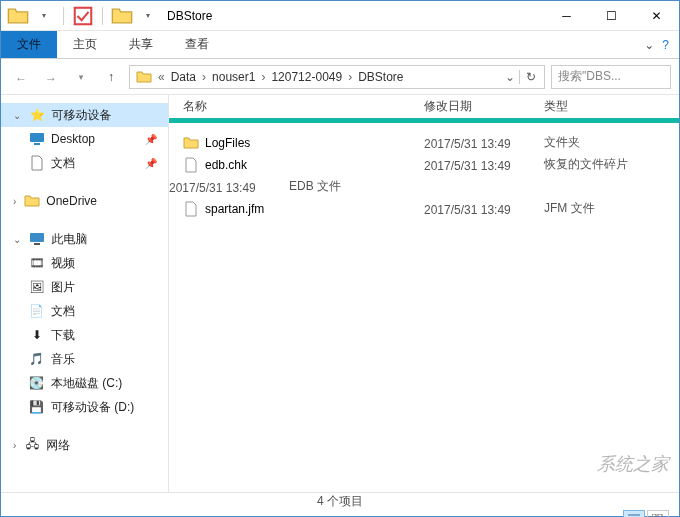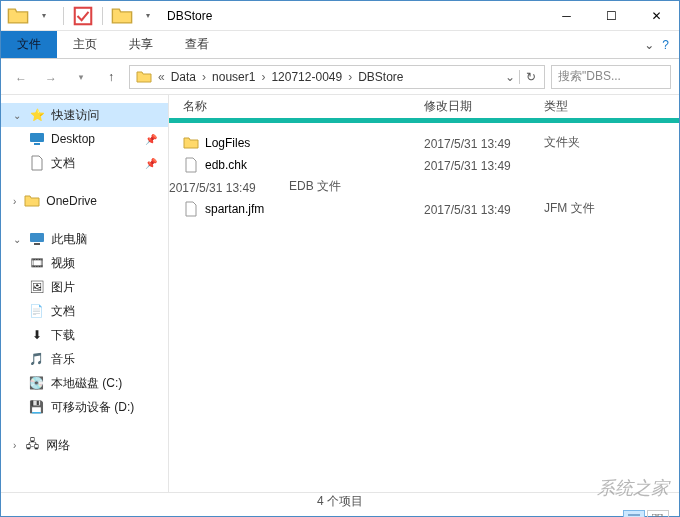--- a/index.html
+++ b/index.html
@@ -40,21 +40,21 @@
 .file-row .fdate { width: 120px; color: #555; }
 .file-row .ftype { flex: 1; color: #555; }
 .statusbar { height: 24px; border-top: 1px solid #e5e5e5; display: flex; align-items: center; padding: 0 10px; color: #555; flex-direction: column; }
 .status-right { margin-left: auto; display: flex; gap: 2px; }
 .view-btn { width: 22px; height: 18px; border: 1px solid #ccc; display: flex; align-items: center; justify-content: center; }
 .view-btn.active { background: #cce8ff; border-color: #7ab7e8; }
 .icon { width: 16px; height: 16px; display: inline-flex; align-items: center; justify-content: center; }
 .folder-icon svg, .file-icon svg { width: 16px; height: 16px; }
 .chev { font-size: 10px; color: #666; margin-right: 2px; }
 .sep-v { width: 1px; height: 18px; background: #d0d0d0; margin: 0 4px; }
-.watermark { position: absolute; right: 10px; bottom: 16px; font-size: 18px; color: #888; opacity: 0.6; pointer-events: none; font-style: italic; }
+.watermark { position: absolute; right: 10px; bottom: 40px; font-size: 18px; color: #888; opacity: 0.6; pointer-events: none; font-style: italic; }
 </style>
 </head>
 <body>
 
 <div class="window">
   <div class="titlebar">
     <div class="qat">
       <span class="qat-item">
           <svg viewBox="0 0 16 16">
             <path fill="#ffd96a" stroke="#caa53b" d="M1 3h5l1 2h8v8H1z"></path>
@@ -119,21 +119,21 @@
     </div>
     <div class="search-box">搜索"DBS...</div>
   </div>
 
   <div class="body">
     <div class="sidebar">
       <div class="tree-group">
         <div class="tree-item active">
           <span class="chev">⌄</span>
           <span class="icon">⭐</span>
-          <span>快速访问</span>
+          <span>可移动设备</span>
         </div>
         <div class="tree-item sub">
           <span class="icon">
               <svg viewBox="0 0 16 16">
                 <rect x="1" y="2" width="14" height="9" rx="1" fill="#2d89c8"></rect>
                 <rect x="5" y="12" width="6" height="2" fill="#2d89c8"></rect>
               </svg>
             </span>
           <span>Desktop</span>
           <span class="pin">📌</span>
@@ -230,20 +230,21 @@
         <div class="file-row">
           <div class="fname">
               <span class="icon file-icon">
                 <svg viewBox="0 0 16 16">
                   <path fill="#fff" stroke="#999" d="M3 1h7l3 3v11H3z"></path>
                 </svg>
               </span>
               <span>edb.chk</span>
             </div>
           <div class="fdate">2017/5/31 13:49</div>
+          <div class="ftype">恢复的文件碎片</div>
         </div>
         <div class="file-row">
           <div class="fdate">2017/5/31 13:49</div>
           <div class="ftype">EDB 文件</div>
         </div>
         <div class="file-row">
           <div class="fname">
               <span class="icon file-icon">
                 <svg viewBox="0 0 16 16">
                   <path fill="#fff" stroke="#999" d="M3 1h7l3 3v11H3z"></path>

